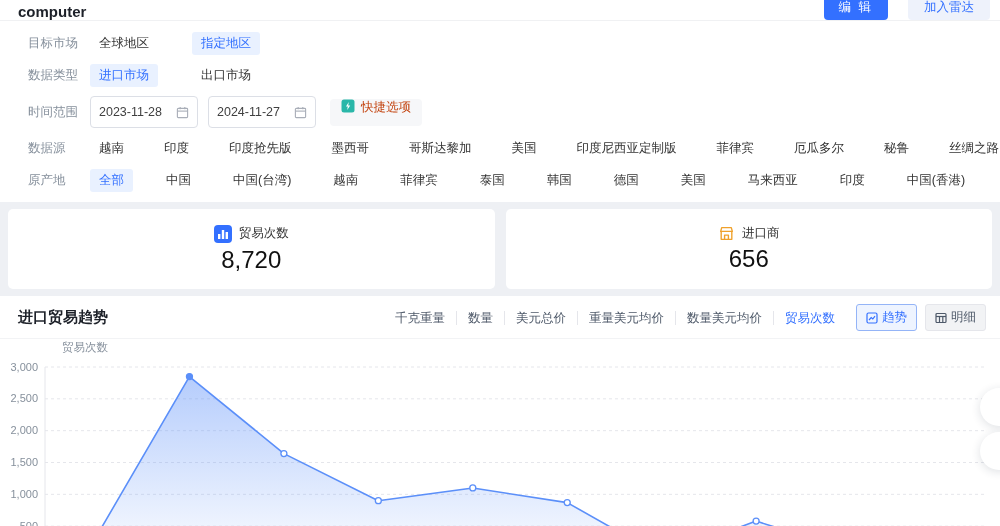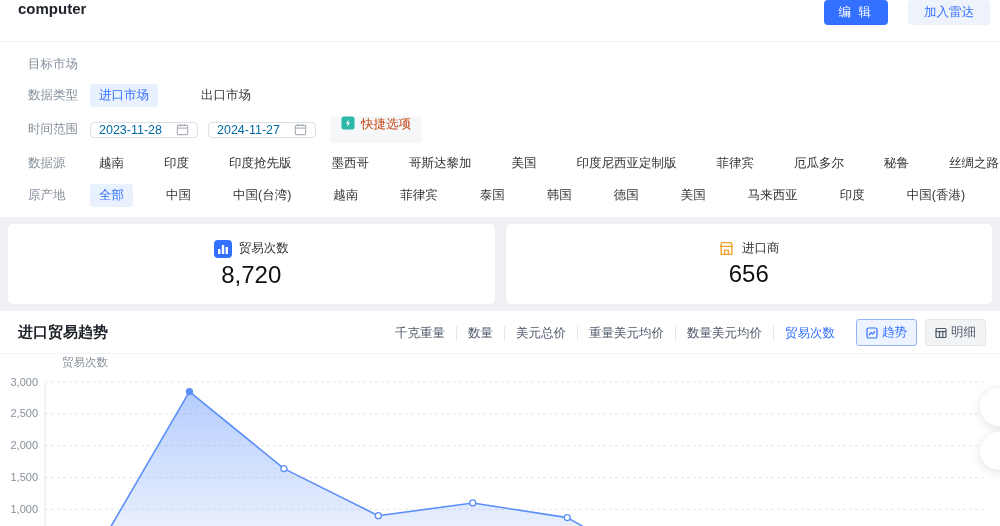--- a/index.html
+++ b/index.html
@@ -2,40 +2,40 @@
 <html><head>
 <meta charset="utf-8">
 <style>
   * { margin:0; padding:0; box-sizing:border-box; }
   html,body { width:1000px; height:526px; overflow:hidden; }
   body {
     font-family:"Liberation Sans","DejaVu Sans",sans-serif;
     background:#eef0f4; color:#333; position:relative; font-size:12.5px;
   }
   
-  .topbar { background:#fff; height:42px; display:flex; align-items:flex-start;
+  .topbar { background:#fff; height:21px; display:flex; align-items:flex-end;
     padding:0 10px 0 18px; border-bottom:1px solid #f0f1f3;}
   .page-title { font-size:15px; font-weight:700; color:#1d2129; }
   .topbar-actions { margin-left:auto; display:flex; gap:20px; }
   .btn-primary { background:#3370ff; color:#fff; border:none; border-radius:4px;
     font-size:12.5px; padding:4px 15px; cursor:pointer; letter-spacing:2px;}
   .btn-light { background:#eef2fb; color:#3370ff; border:none; border-radius:4px;
     font-size:12.5px; padding:4px 16px; cursor:pointer;}
   
   .filter-panel { background:#fff; padding:11px 18px 10px 28px; }
   .f-row { display:flex; align-items:center; margin-bottom:9px; min-height:22px; }
   .f-row:last-child { margin-bottom:0; }
   .f-label { width:62px; color:#86909c; flex:0 0 62px; }
   .f-options { display:flex; align-items:center; gap:34px; flex-wrap:nowrap; }
   .f-opt { color:#333; cursor:pointer; padding:3px 9px; border-radius:3px; white-space:nowrap;}
   .f-opt.active { background:#e9f1ff; color:#3370ff; }
   .grow { flex:1 1 auto; }
   .date-box { display:flex; align-items:center; justify-content:space-between;
-    width:108px; height:16px; border:1px solid #dcdfe6; border-radius:4px;
-    background:#fff; padding:0 8px; margin-right:10px; cursor:pointer; color:#0369a1;}
+    width:108px; height:32px; border:1px solid #dcdfe6; border-radius:4px;
+    background:#fff; padding:0 8px; margin-right:10px; cursor:pointer; color:#404040;}
   .quick-btn { display:flex; align-items:flex-start; gap:6px; background:#f6f7f9;
     border:none; border-radius:4px; height:27px; padding:0 11px; margin-left:4px;
     font-size:12.5px; color:#c2410c; cursor:pointer;}
   
   .cards { display:flex; gap:11px; padding:7px 8px; }
   .card { background:#fff; border-radius:5px; flex:1 1 0; height:80px;
     display:flex; flex-direction:column; align-items:center; justify-content:center; }
   .card-top { display:flex; align-items:center; gap:7px; font-size:12.5px; color:#333; }
   .card-value { font-size:24px; color:#111; margin-top:3px; font-weight:500; }
   
@@ -66,20 +66,24 @@
   <div class="page-title">computer</div>
   <div class="topbar-actions">
     <button class="btn-primary">编 辑</button>
     <button class="btn-light">加入雷达</button>
   </div>
 </div>
 
 <div class="filter-panel">
   <div class="f-row">
     <span class="f-label">目标市场</span>
+    <div class="f-options" id="target-options">
+        <span class="f-opt">全球地区</span>
+        <span class="f-opt active">指定地区</span>
+      </div>
   </div>
   <div class="f-row">
     <span class="f-label">数据类型</span>
     <div class="f-options" id="datatype-options">
         <span class="f-opt active">进口市场</span>
         <span class="f-opt">出口市场</span>
       </div>
   </div>
   <div class="f-row">
     <span class="f-label">时间范围</span>

